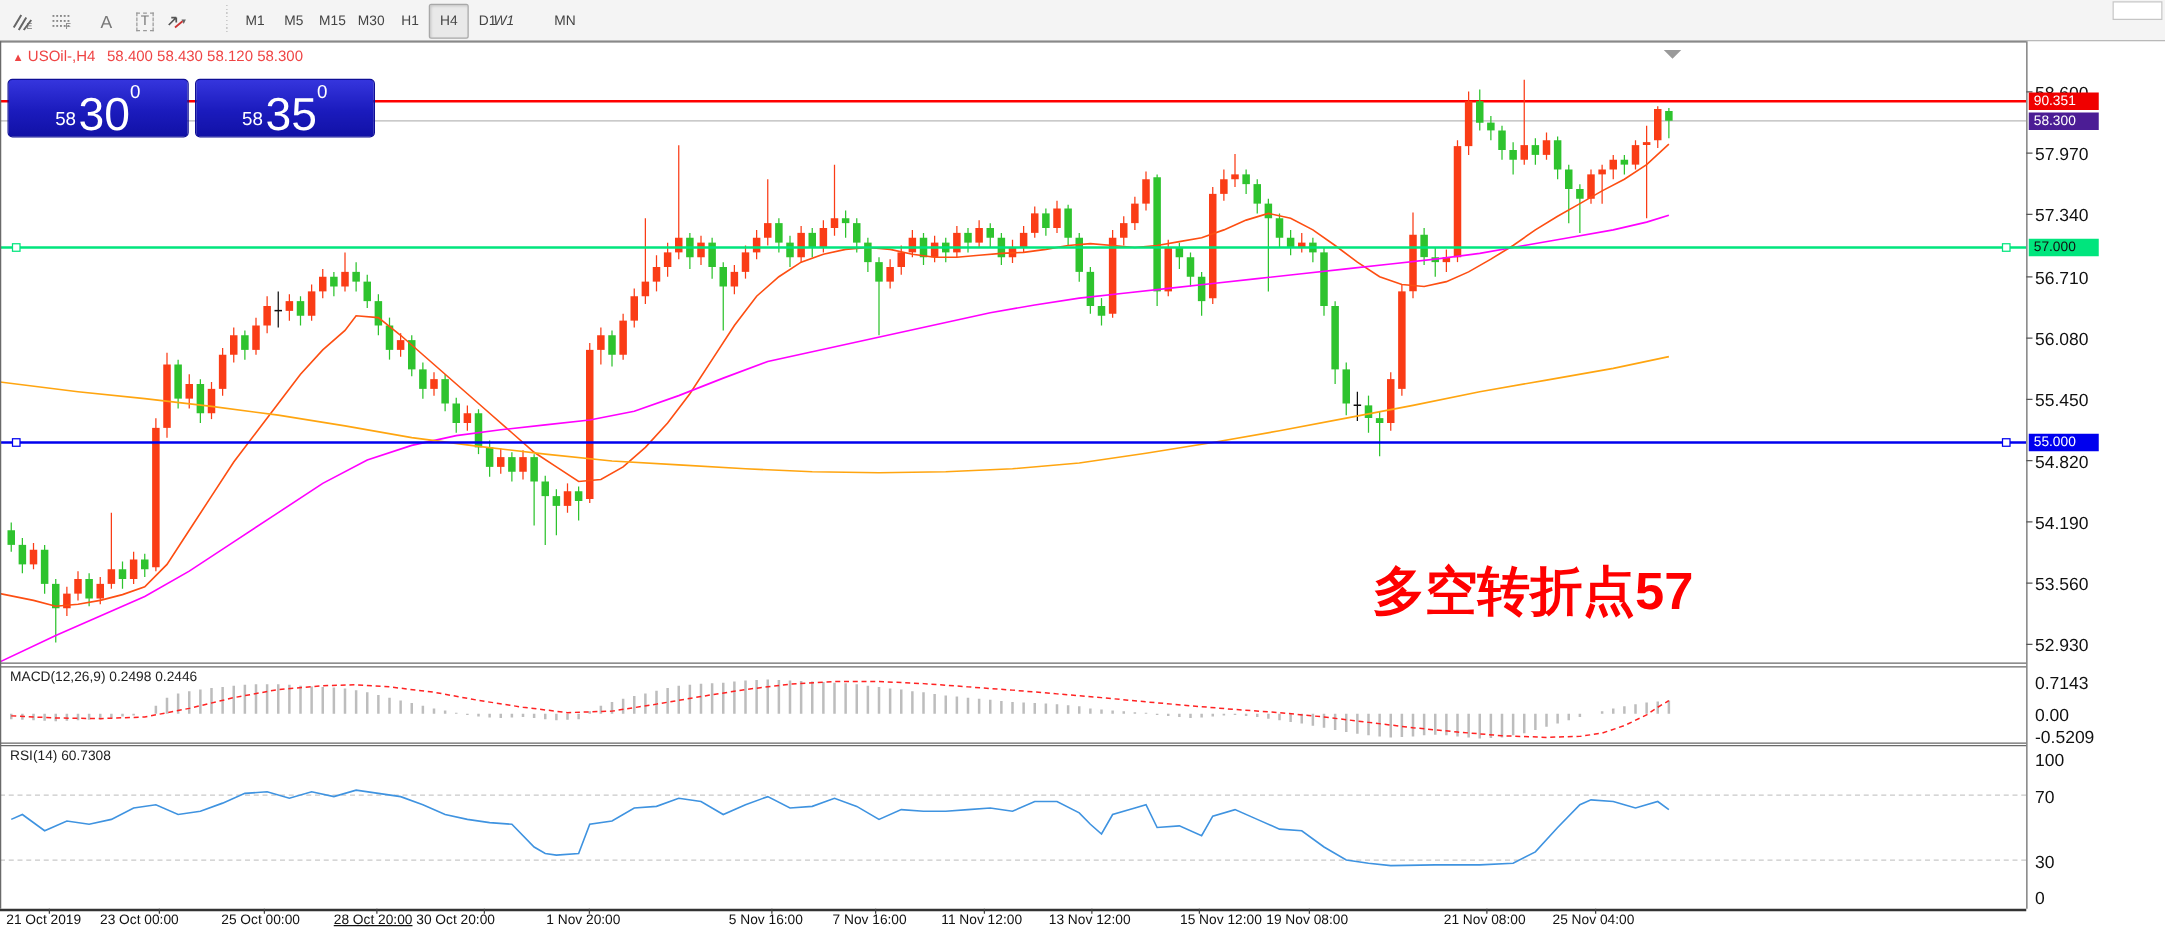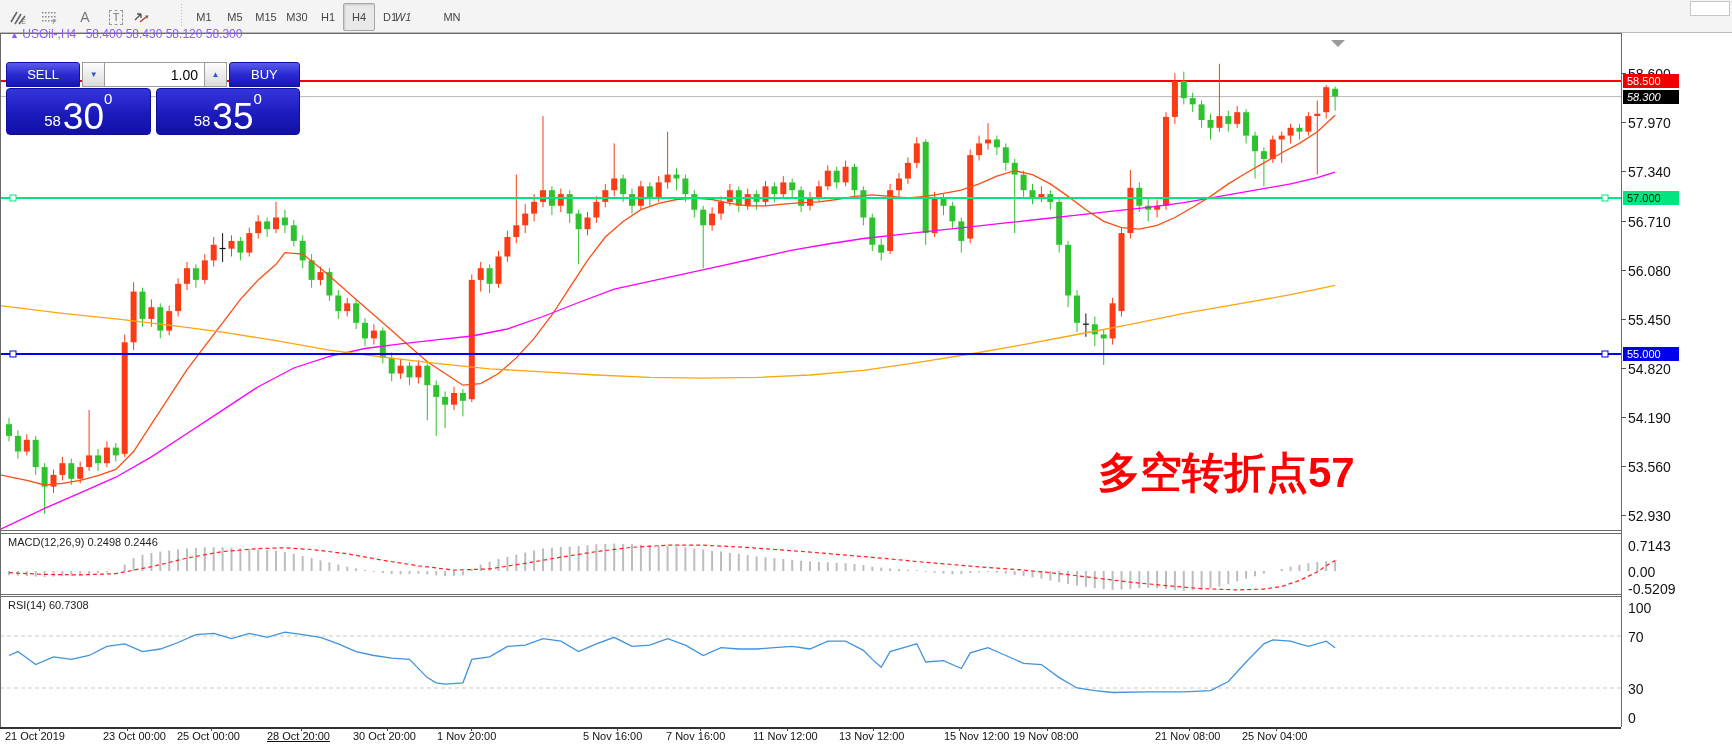--- a/index.html
+++ b/index.html
@@ -13,21 +13,21 @@
   .tfbtn{width:30px;font-size:11px;color:#444;}
   .tfbtn.active{background:#e9e9e9;border:1px solid #a8a8a8;box-shadow:inset 1px 1px 2px rgba(0,0,0,.15);}
   .sep{position:absolute;left:181px;top:4px;width:3px;height:24px;
        background-image:repeating-linear-gradient(#bbb 0 1px,transparent 1px 3px);background-size:1px 100%;background-repeat:repeat-y;}
   .corner-box{position:absolute;right:2px;top:1px;width:38px;height:13px;background:#fff;border:1px solid #c5c5c5;}
   .iconsub{font-size:7px;color:#777;margin-left:1px;margin-top:8px;}
   
   .hline-border{position:absolute;left:0;width:1621px;height:1px;background:#6a6a6a;}
   .v-border{position:absolute;top:33px;width:1px;height:694px;background:#6a6a6a;}
   
-  .quote-header{position:absolute;left:10px;top:27px;font-size:12px;color:#8b5cf6;white-space:nowrap;}
+  .quote-header{position:absolute;left:10px;top:38px;font-size:12px;color:#ef4444;white-space:nowrap;}
   .panel-label{position:absolute;left:8px;font-size:11px;color:#222;white-space:nowrap;}
   
   .trade-panel{position:absolute;left:6px;top:62px;width:294px;}
   .tp-row1{display:flex;height:25px;}
   .tp-btn{color:#fff;font-size:13px;display:flex;align-items:center;justify-content:center;cursor:pointer;
           background:linear-gradient(#5a5aee,#2a2ad0 50%,#1717b8);border:1px solid #1212a0;border-radius:3px 3px 0 0;}
   .tp-sell{width:73px;}  .tp-buy{width:70px;border-radius:3px 3px 0 0;}
   .spin{width:21px;background:linear-gradient(#fdfdfd,#dcdcdc);border:1px solid #9c9c9c;color:#3355cc;
         display:flex;align-items:center;justify-content:center;font-size:8px;cursor:pointer;}
   .vol{width:93px;border:1px solid #9c9c9c;border-left:none;border-right:none;text-align:right;
@@ -590,27 +590,20 @@
   <div class="v-border" style="left:0"></div>
   <div class="v-border" style="left:1621px"></div>
 
   <div class="quote-header">
     <span style="font-size:9px;">▲</span>
     <span>USOil-,H4</span>
     <span style="margin-left:6px;">58.400 58.430 58.120 58.300</span>
   </div>
 
   <div class="trade-panel">
-    <div class="tp-row1">
-      <div class="tp-btn tp-sell">SELL</div>
-      <div class="spin" style="margin-left:2px">▼</div>
-      <input class="vol" value="1.00" style="">
-      <div class="spin">▲</div>
-      <div class="tp-btn tp-buy" style="margin-left:2px">BUY</div>
-    </div>
     <div class="tp-row2">
       <div class="tile">
         <span class="small">58</span>
         <span class="big">30</span>
         <span class="sup">0</span>
       </div>
       <div class="tile">
         <span class="small">58</span>
         <span class="big">35</span>
         <span class="sup">0</span>
@@ -635,43 +628,43 @@
       <div class="ax-tick" style="top: 319px;"></div>
       <div class="ax-label" style="top: 312px;">55.450</div>
       <div class="ax-tick" style="top: 368px;"></div>
       <div class="ax-label" style="top: 361px;">54.820</div>
       <div class="ax-tick" style="top: 417px;"></div>
       <div class="ax-label" style="top: 410px;">54.190</div>
       <div class="ax-tick" style="top: 466px;"></div>
       <div class="ax-label" style="top: 459px;">53.560</div>
       <div class="ax-tick" style="top: 515px;"></div>
       <div class="ax-label" style="top: 508px;">52.930</div>
-      <div class="badge" style="top: 74px; background: rgb(240, 0, 0); color: rgb(255, 255, 255);">58.500</div>
-      <div class="badge" style="top: 90px; background: #000000; color: rgb(255, 255, 255); font-style: italic;">58.300</div>
+      <div class="badge" style="top: 74px; background: rgb(240, 0, 0); color: rgb(255, 255, 255);">90.351</div>
+      <div class="badge" style="top: 90px; background: #4c1d95; color: rgb(255, 255, 255);">58.300</div>
       <div class="badge" style="top: 191px; background: rgb(0, 229, 125); color: rgb(17, 17, 17);">57.000</div>
       <div class="badge" style="top: 347px; background: rgb(0, 0, 238); color: rgb(255, 255, 255);">55.000</div>
       <div class="ax-label" style="top: 538px; text-align: center;">0.7143</div>
       <div class="ax-label" style="top: 564px;">0.00</div>
       <div class="ax-label" style="top: 581px;">-0.5209</div>
       <div class="ax-label" style="top: 600px;">100</div>
       <div class="ax-label" style="top: 629px;">70</div>
       <div class="ax-label" style="top: 681px;">30</div>
       <div class="ax-label" style="top: 710px;">0</div>
     </div>
   <div id="date-axis">
       <div class="date-tick" style="left: 39px;"></div>
       <div class="date-label" style="left: 5px;">21 Oct 2019</div>
       <div class="date-tick" style="left: 127px;"></div>
-      <div class="date-label" style="left: 103px;">23 Oct 00:00</div>
+      <div class="date-label" style="left: 80px;">23 Oct 00:00</div>
       <div class="date-tick" style="left: 211px;"></div>
       <div class="date-label" style="left: 177px;">25 Oct 00:00</div>
       <div class="date-tick" style="left: 301px;"></div>
       <div class="date-label" style="left: 267px; text-decoration: underline;">28 Oct 20:00</div>
       <div class="date-tick" style="left: 387px;"></div>
-      <div class="date-label" style="left: 353px;">30 Oct 20:00</div>
+      <div class="date-label" style="left: 333px;">30 Oct 20:00</div>
       <div class="date-tick" style="left: 471px;"></div>
       <div class="date-label" style="left: 437px;">1 Nov 20:00</div>
       <div class="date-tick" style="left: 617px;"></div>
       <div class="date-label" style="left: 583px;">5 Nov 16:00</div>
       <div class="date-tick" style="left: 700px;"></div>
       <div class="date-label" style="left: 666px;">7 Nov 16:00</div>
       <div class="date-tick" style="left: 787px;"></div>
       <div class="date-label" style="left: 753px;">11 Nov 12:00</div>
       <div class="date-tick" style="left: 873px;"></div>
       <div class="date-label" style="left: 839px;">13 Nov 12:00</div>

